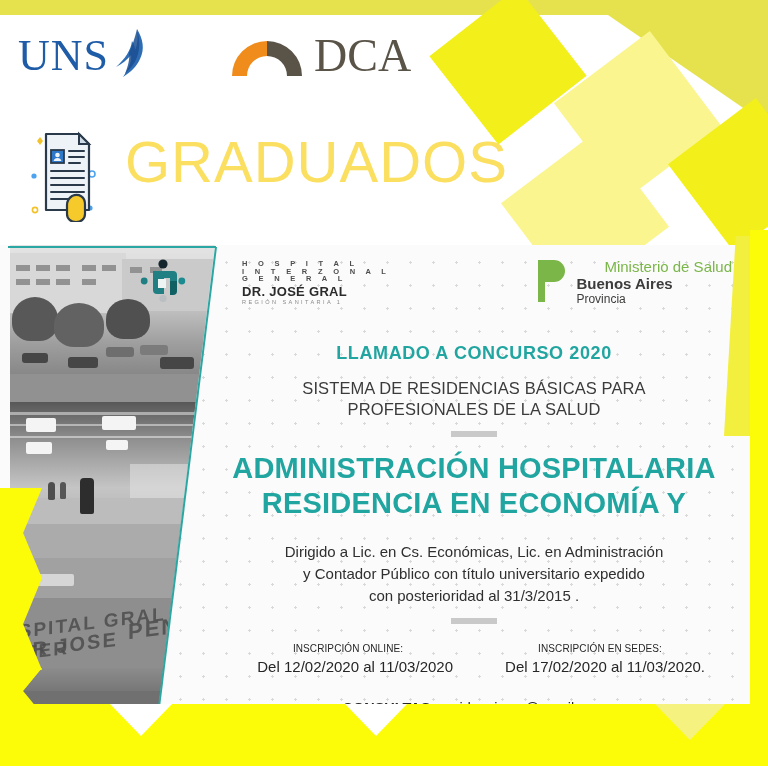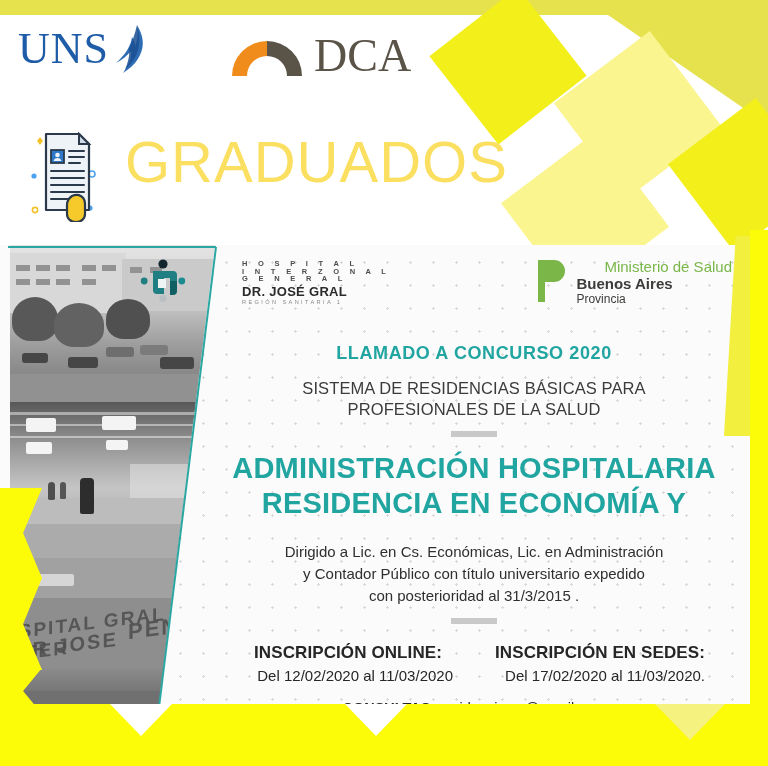--- a/index.html
+++ b/index.html
@@ -46,21 +46,21 @@
     clip-path:polygon(0 0,100% 0,50% 100%);}
 
   .chev{position:absolute;left:0;background:#fdfc08;}
   .chev1{top:488px;width:42px;height:90px;clip-path:polygon(0 0,100% 0,55% 50%,100% 100%,0 100%);}
   .chev2{top:578px;width:42px;height:92px;clip-path:polygon(0 0,100% 0,55% 50%,100% 100%,0 100%);}
   .chev3{top:668px;width:42px;height:46px;clip-path:polygon(0 0,100% 0,55% 50%,100% 100%,0 100%);}
 
   
   .logorow{position:absolute;left:0;top:15px;width:768px;height:80px;}
   .uns{position:absolute;left:18px;top:8px;width:168px;height:64px;background:#fff;
-       display:flex;}
+       display:flex;align-items:center;}
   .uns-text{font-family:"Liberation Serif",serif;font-size:44px;color:#1f5ca8;letter-spacing:1px;font-weight:400;}
   .uns-flame{margin-left:4px;}
   .dca{position:absolute;left:230px;top:10px;width:190px;height:60px;background:#fff;
        display:flex;align-items:center;gap:10px;}
   .dca-text{font-family:"Liberation Serif",serif;font-size:46px;color:#5a5348;letter-spacing:0px;}
 
   
   .gradband{position:absolute;left:0;top:110px;width:470px;height:125px;}
   .gradicon{position:absolute;left:20px;top:14px;width:100px;height:98px;background:#fff;}
   .gradtext{
@@ -139,21 +139,21 @@
   }
   .t-body{
     position:absolute;left:0;right:0;top:296px;text-align:center;
     font-size:15px;color:#2f2f2f;line-height:1.45;
   }
   .insc{
     position:absolute;left:0;right:0;top:398px;
     display:flex;justify-content:center;gap:42px;text-align:center;
   }
   .insc-col{min-width:210px;}
-  .insc-h{font-size:17px;font-weight:700;color:#262626;letter-spacing:.1px;}
+  .insc-h{font-size:10px;font-weight:400;color:#262626;letter-spacing:.1px;}
   .insc-d{font-size:15px;color:#262626;margin-top:4px;text-align:right;}
   .consultas{
     position:absolute;left:0;right:0;top:455px;text-align:center;font-size:14.5px;color:#262626;
   }
   .consultas b{font-weight:700;}
 </style>
 </head>
 <body>
 
 <div id="poster">

